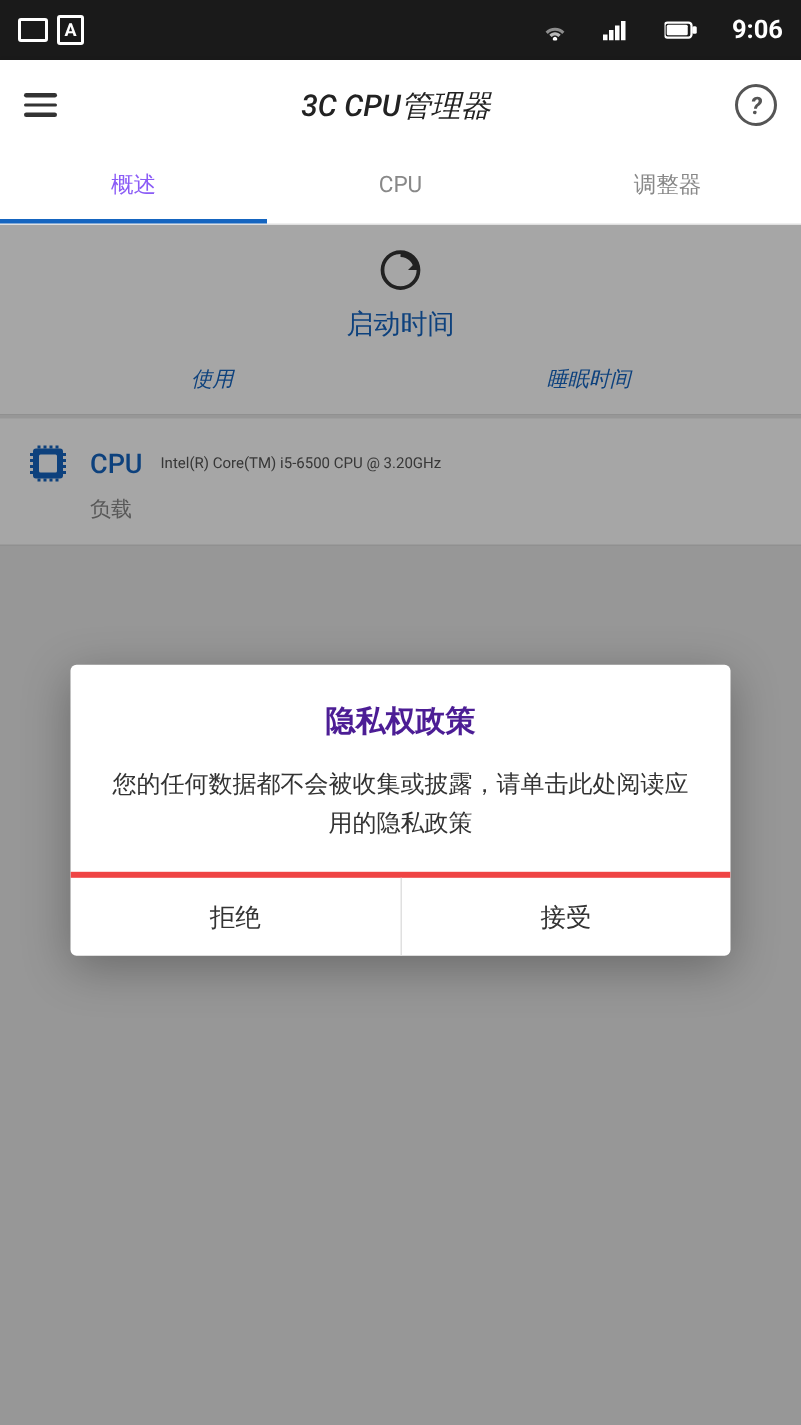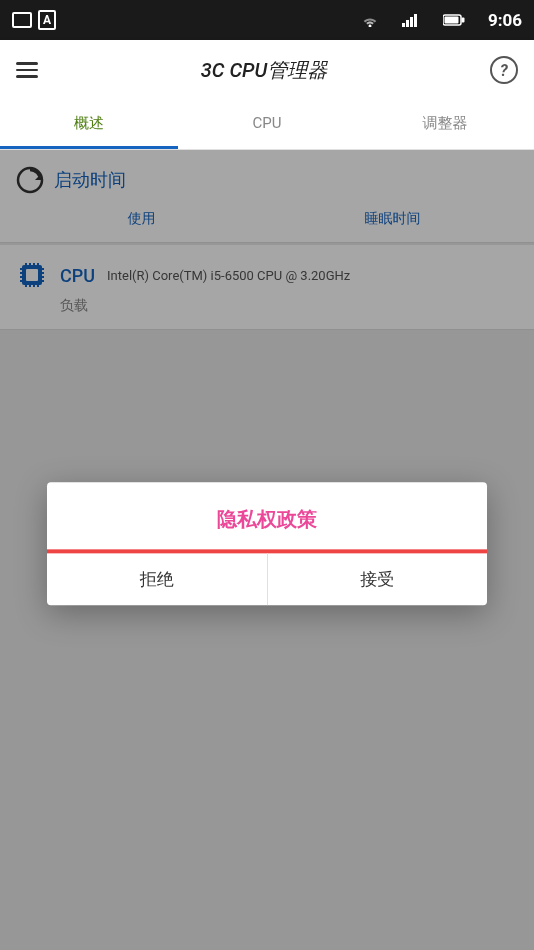--- a/index.html
+++ b/index.html
@@ -126,21 +126,21 @@
       align-items: center;
       justify-content: center;
       font-size: 15px;
       color: #888;
       cursor: pointer;
       position: relative;
       border-bottom: 3px solid transparent;
     }
 
     .tab-item.active {
-      color: #4d7c0f;
+      color: #8b5cf6;
       border-bottom: 3px solid #1565c0;
     }
 
     
     .main-content {
       width: 100%;
       background: #e8e8e8;
       position: relative;
     }
 
@@ -149,32 +149,34 @@
       background: white;
       margin: 0;
       border-bottom: 1px solid #ddd;
     }
 
     .section-header {
       padding: 16px;
       display: flex;
       align-items: center;
       gap: 10px;
+      flex-direction: column;
     }
 
     .section-title {
       font-size: 18px;
       font-weight: 500;
       color: #1565c0;
     }
 
     .section-links {
       display: flex;
       padding: 0 16px 14px;
       gap: 0;
+      font-style: italic;
     }
 
     .section-link {
       flex: 1;
       text-align: center;
       color: #1565c0;
       font-size: 14px;
       cursor: pointer;
     }
 
@@ -200,21 +202,21 @@
       gap: 12px;
     }
 
     .cpu-label {
       font-size: 18px;
       font-weight: 500;
       color: #1565c0;
     }
 
     .cpu-model {
-      font-size: 13px;
+      font-size: 10px;
       color: #555;
     }
 
     .cpu-sub {
       font-size: 14px;
       color: #888;
       margin-top: 6px;
       padding-left: 44px;
     }
 
@@ -243,21 +245,21 @@
       box-shadow: 0 8px 32px rgba(0,0,0,0.3);
     }
 
     .dialog-content {
       padding: 24px 24px 0;
     }
 
     .dialog-title {
       font-size: 20px;
       font-weight: 600;
-      color: #ec4899;
+      color: #4c1d95;
       text-align: center;
       margin-bottom: 16px;
     }
 
     .dialog-message {
       font-size: 16px;
       color: #333;
       text-align: center;
       line-height: 1.6;
       margin-bottom: 20px;
@@ -378,20 +380,21 @@
       </div>
       <div class="cpu-sub">负载</div>
     </div>
   </div>
 
   <div class="overlay"></div>
 
   <div class="dialog">
     <div class="dialog-content">
       <div class="dialog-title">隐私权政策</div>
+      <div class="dialog-message">您的任何数据都不会被收集或披露，请单击此处阅读应用的隐私政策</div>
     </div>
     <div class="dialog-buttons">
       <button class="dialog-btn">拒绝</button>
       <button class="dialog-btn">接受</button>
     </div>
   </div>
 
 </div>
 
 </body></html>

